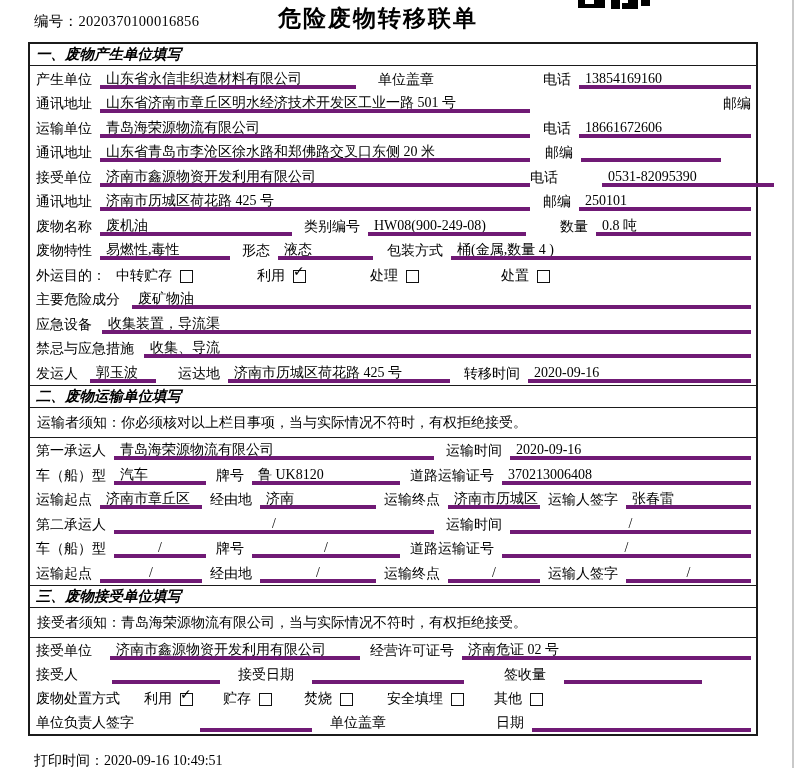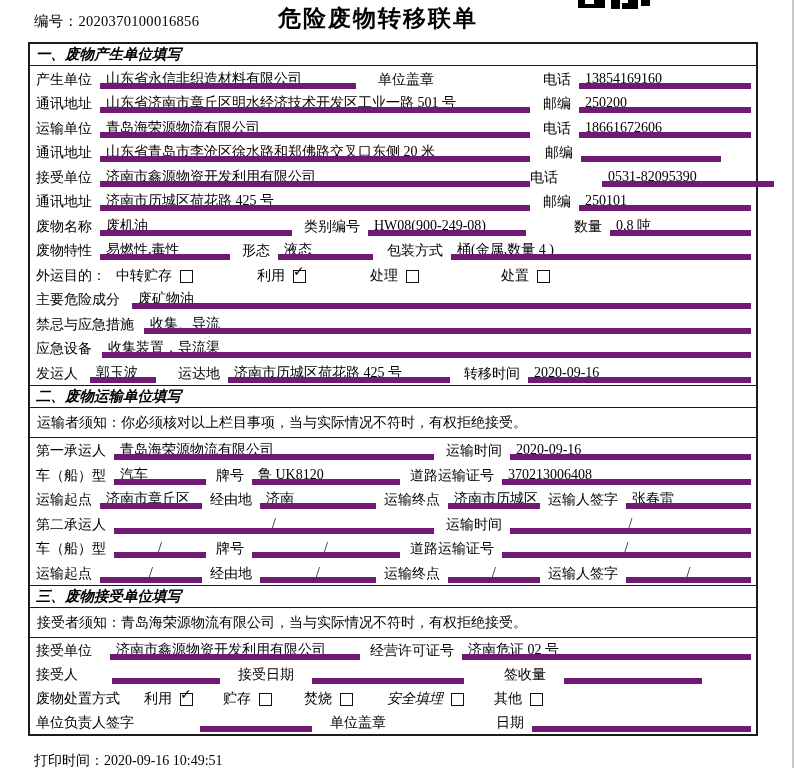--- a/index.html
+++ b/index.html
@@ -18,21 +18,21 @@
   .sec-title { font-family:"Liberation Sans","DejaVu Sans",sans-serif; font-weight:700; font-size:14.5px;
                height:22px; line-height:21px; padding-left:6px; border-bottom:1.5px solid #1b1b1b;font-style:italic; }
   .sec-note { height:30px; line-height:29px; padding-left:7px; border-bottom:1.5px solid #1b1b1b; font-size:14px; }
 
   .row { display:flex; align-items:flex-end; height:24.5px; padding:0 5px 0 6px; }
   .sec:nth-of-type(3) .row { height:24px; }
   .sec:nth-of-type(4) .row { height:28.5px; }
   .row > * + * { margin-left:8px; }
   .lbl { flex:none; line-height:19px; margin-bottom:2px; white-space:pre; }
   .push { margin-left:auto !important; }
-  .u { flex:none; border-bottom:6px solid #701a75; line-height:18px; height:19px;
+  .u { flex:none; border-bottom:4px solid #701a75; line-height:18px; height:19px;
        margin-bottom:2px; padding-left:6px; white-space:nowrap; overflow:hidden; }
   .u.fx { flex:1 1 auto; }
   .u.ctr { text-align:center; padding-left:0; }
   .cbx { flex:none; position:relative; width:13px; height:13px; border:1.5px solid #111; margin-bottom:4px; }
   .chk { position:absolute; left:-1px; top:-7px; font-family:"DejaVu Sans",sans-serif;
          font-size:14px; font-weight:700; line-height:14px; }
 
   .footer { position:absolute; left:34px; top:752px; font-size:14px; }
 </style>
 </head>
@@ -58,21 +58,20 @@
         <span class="lbl">产生单位</span>
         <span class="u" style="width: 256px;">山东省永信非织造材料有限公司</span>
         <span class="lbl" style="margin-left: 22px;">单位盖章</span>
         <span class="lbl push">电话</span>
         <span class="u" style="width: 172px;">13854169160</span>
       </div>
       <div class="row">
         <span class="lbl">通讯地址</span>
         <span class="u" style="width: 430px;">山东省济南市章丘区明水经济技术开发区工业一路 501 号</span>
         <span class="lbl push">邮编</span>
-        <span class="u" style="width: 172px;">250200</span>
       </div>
       <div class="row">
         <span class="lbl">运输单位</span>
         <span class="u" style="width: 430px;">青岛海荣源物流有限公司</span>
         <span class="lbl push">电话</span>
         <span class="u" style="width: 172px;">18661672606</span>
       </div>
       <div class="row">
         <span class="lbl">通讯地址</span>
         <span class="u" style="width: 430px;">山东省青岛市李沧区徐水路和郑佛路交叉口东侧 20 米</span>
@@ -89,21 +88,21 @@
         <span class="lbl">通讯地址</span>
         <span class="u" style="width: 430px;">济南市历城区荷花路 425 号</span>
         <span class="lbl push">邮编</span>
         <span class="u" style="width: 172px;">250101</span>
       </div>
       <div class="row">
         <span class="lbl">废物名称</span>
         <span class="u" style="width: 192px;">废机油</span>
         <span class="lbl" style="margin-left: 12px;">类别编号</span>
         <span class="u" style="width: 158px;">HW08(900-249-08)</span>
-        <span class="lbl" style="margin-left: 48px;">数量</span>
+        <span class="lbl" style="margin-left: 34px;">数量</span>
         <span class="u fx">0.8 吨</span>
       </div>
       <div class="row">
         <span class="lbl">废物特性</span>
         <span class="u" style="width: 130px;">易燃性,毒性</span>
         <span class="lbl" style="margin-left: 12px;">形态</span>
         <span class="u" style="width: 95px;">液态</span>
         <span class="lbl" style="margin-left: 14px;">包装方式</span>
         <span class="u fx">桶(金属,数量 4 )</span>
       </div>
@@ -118,26 +117,26 @@
         <span class="lbl" style="margin-left: 64px;">处理</span>
         <span class="cbx"></span>
         <span class="lbl" style="margin-left: 82px;">处置</span>
         <span class="cbx"></span>
       </div>
       <div class="row">
         <span class="lbl">主要危险成分</span>
         <span class="u fx" style="margin-left: 12px;">废矿物油</span>
       </div>
       <div class="row">
+        <span class="lbl">应急设备</span>
+        <span class="u fx" style="margin-left: 10px;">收集装置，导流渠</span>
+      </div>
+      <div class="row">
         <span class="lbl">禁忌与应急措施</span>
         <span class="u fx" style="margin-left: 10px;">收集、导流</span>
-      </div>
-      <div class="row">
-        <span class="lbl">应急设备</span>
-        <span class="u fx" style="margin-left: 10px;">收集装置，导流渠</span>
       </div>
       <div class="row">
         <span class="lbl">发运人</span>
         <span class="u" style="width: 66px; margin-left: 12px;">郭玉波</span>
         <span class="lbl" style="margin-left: 22px;">运达地</span>
         <span class="u" style="width: 222px;">济南市历城区荷花路 425 号</span>
         <span class="lbl" style="margin-left: 14px;">转移时间</span>
         <span class="u fx">2020-09-16</span>
       </div>
     </section>
@@ -213,21 +212,21 @@
       <div class="row">
         <span class="lbl">废物处置方式</span>
         <span class="lbl" style="margin-left: 24px;">利用</span>
         <span class="cbx">
           <span class="chk">✓</span>
         </span>
         <span class="lbl" style="margin-left: 30px;">贮存</span>
         <span class="cbx"></span>
         <span class="lbl" style="margin-left: 32px;">焚烧</span>
         <span class="cbx"></span>
-        <span class="lbl" style="margin-left: 34px; font-style: italic;">安全填埋</span>
+        <span class="lbl" style="margin-left: 34px;">安全填埋</span>
         <span class="cbx"></span>
         <span class="lbl" style="margin-left: 30px;">其他</span>
         <span class="cbx"></span>
       </div>
       <div class="row">
         <span class="lbl">单位负责人签字</span>
         <span class="u" style="width: 112px; margin-left: 66px;"></span>
         <span class="lbl" style="margin-left: 18px;">单位盖章</span>
         <span class="lbl" style="margin-left: 110px;">日期</span>
         <span class="u fx"></span>

